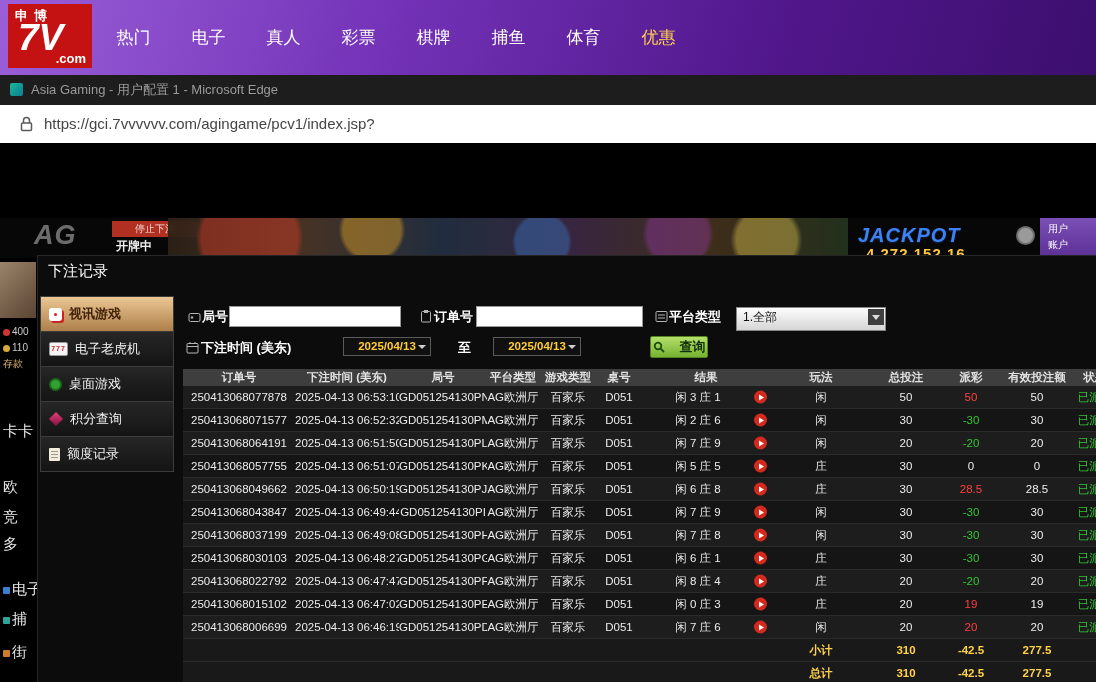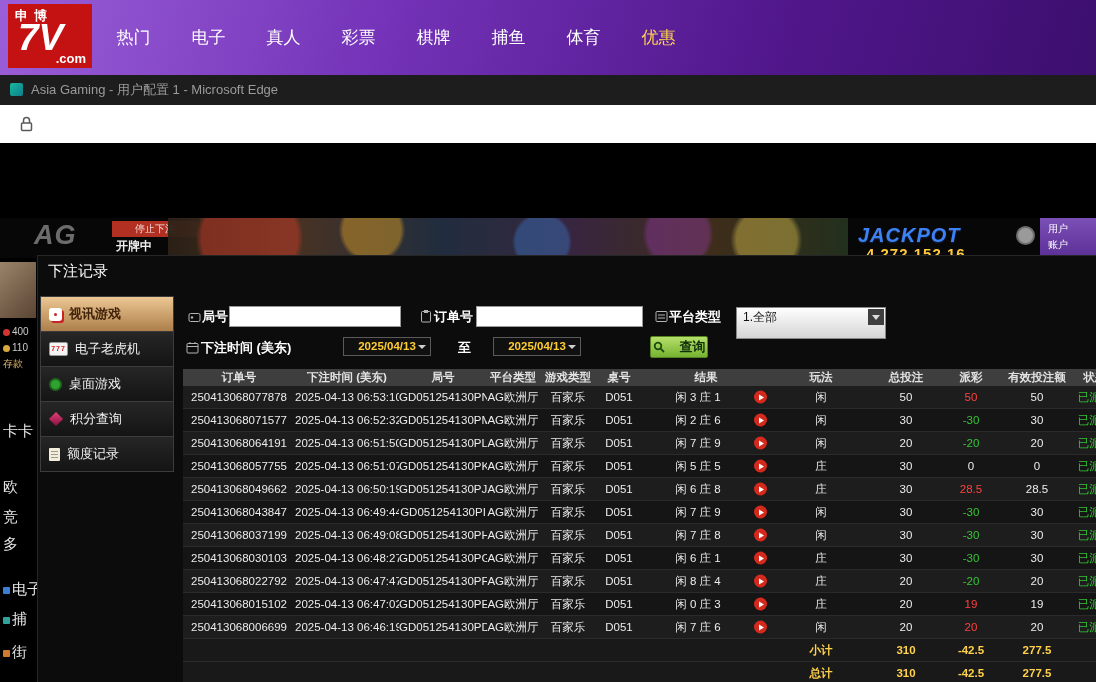--- a/index.html
+++ b/index.html
@@ -81,21 +81,21 @@
   .ic-points{width:10px;height:10px;transform:rotate(45deg);background:linear-gradient(135deg,#e0407a,#8a1040);margin:0 2px;}
   .ic-doc{width:11px;height:13px;background:#f2ecd8;border-radius:1px;}
   .ic-doc::after{content:"";position:absolute;left:2px;top:3px;width:7px;height:1.5px;background:#999;
     box-shadow:0 3px 0 #999,0 6px 0 #999;}
 
   
   .filter-label{position:absolute;color:#fff;font-size:13px;font-weight:bold;line-height:21px;white-space:nowrap;}
   .lbl-icon{position:absolute;}
   .text-input{position:absolute;height:19px;background:#fff;border:1px solid #999;box-sizing:content-box;
     font-size:12px;padding:0 4px;color:#222;}
-  .platform-select{position:absolute;left:698px;top:51px;width:150px;height:32px;box-sizing:border-box;
+  .platform-select{position:absolute;left:698px;top:51px;width:150px;height:24px;box-sizing:border-box;
     background:linear-gradient(#fefefe,#d5d5d5);border:1px solid #888;font-size:12px;color:#111;
     line-height:18px;padding-left:6px;cursor:pointer;}
   .select-arrow{position:absolute;right:1px;top:1px;width:16px;height:16px;background:#3f3f3f;}
   .select-arrow::after{content:"";position:absolute;left:4px;top:6px;
     border-top:5px solid #ddd;border-left:4px solid transparent;border-right:4px solid transparent;}
   .date-box{position:absolute;width:88px;height:19px;box-sizing:border-box;background:#101010;border:1px solid #5a5a5a;
     color:#ffcc33;font-size:11.5px;font-weight:bold;line-height:17px;text-align:center;cursor:pointer;}
   .date-box .caret{position:absolute;right:4px;top:7px;
     border-top:4px solid #cfcfcf;border-left:4px solid transparent;border-right:4px solid transparent;}
   .search-btn{position:absolute;left:612px;top:80px;width:58px;height:22px;box-sizing:border-box;
@@ -149,20 +149,21 @@
   <span class="tab-title">Asia Gaming - 用户配置 1 - Microsoft Edge</span>
 </div>
 
 <div class="urlbar">
   <span class="lock-icon">
     <svg width="13" height="16" viewBox="0 0 13 16">
       <rect x="1.5" y="7" width="10" height="7.5" rx="1" fill="none" stroke="#5a5a5a" stroke-width="1.5"></rect>
       <path d="M3.5 7 V4.5 a3 3 0 0 1 6 0 V7" fill="none" stroke="#5a5a5a" stroke-width="1.5"></path>
     </svg>
   </span>
+  <span class="url-text">https://gci.7vvvvvv.com/agingame/pcv1/index.jsp?</span>
 </div>
 
 <div class="casino-strip">
   <span class="ag-ghost">AG</span>
   <span class="stop-bet">停止下注</span>
   <span class="dealing">开牌中</span>
   <span class="slots-art"></span>
   <span class="jackpot-label">JACKPOT</span>
   <span class="jackpot-value">4,272,152.16</span>
   <span class="service-icon"></span>

